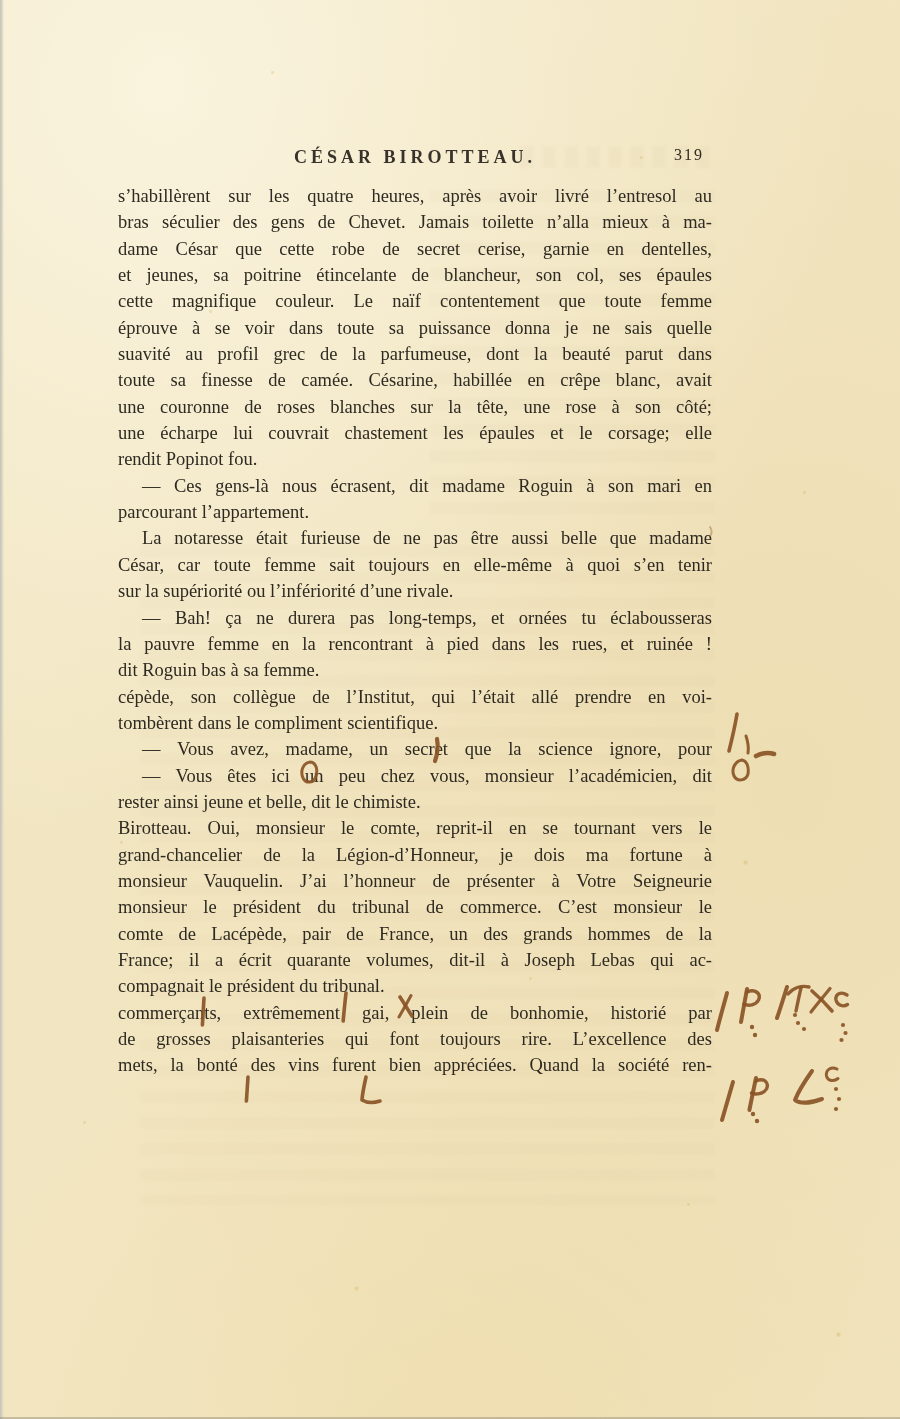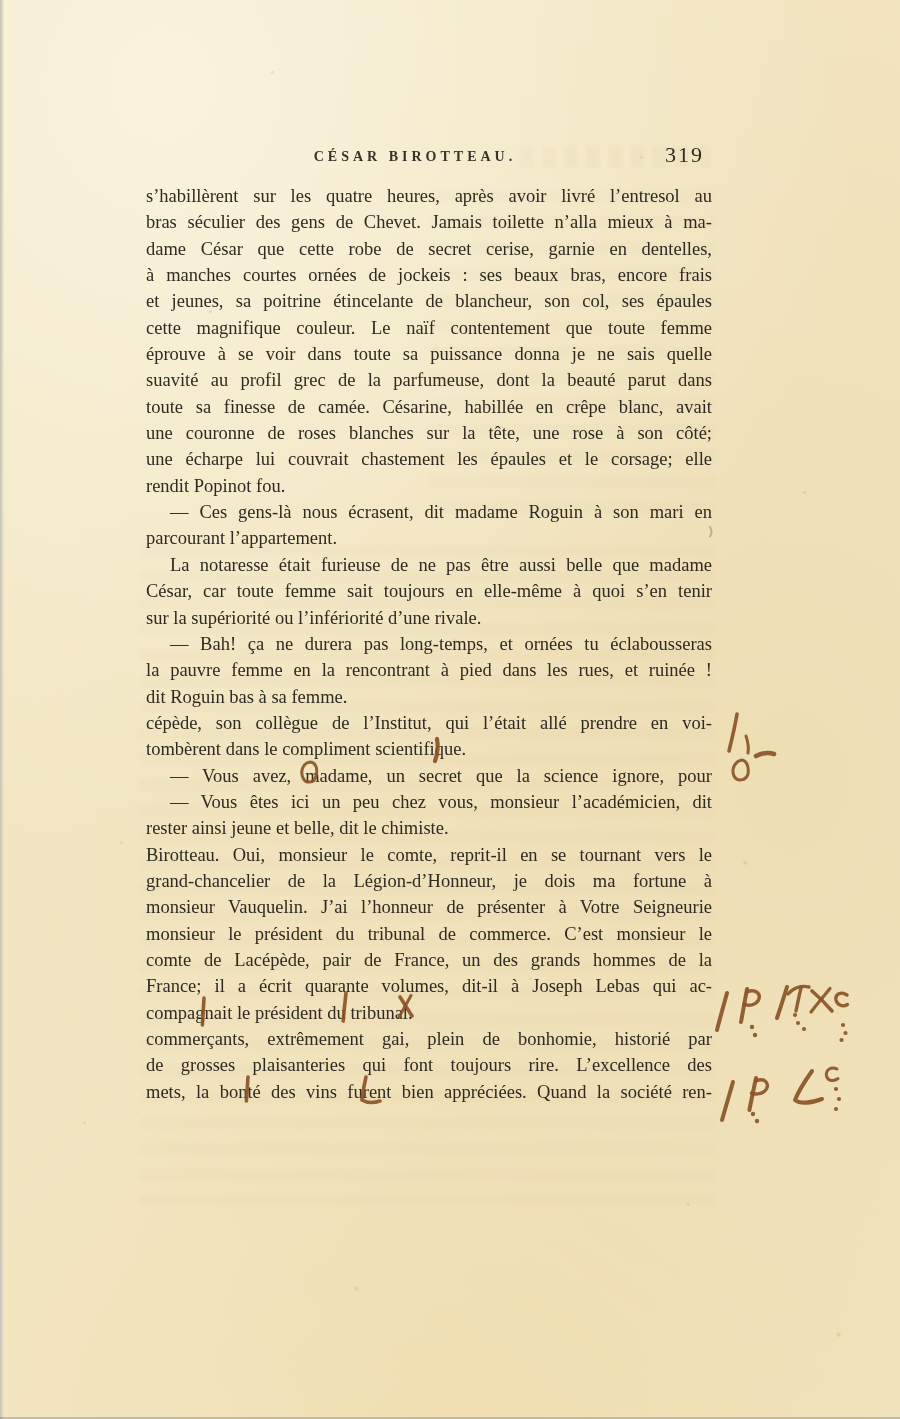--- a/index.html
+++ b/index.html
@@ -28,32 +28,32 @@
       530px 978px 0 1px rgba(214,180,96,.28), 838px 1334px 0 1.5px rgba(208,170,86,.33);
   }
   .ghost{position:absolute;filter:blur(1.6px);opacity:.5;pointer-events:none;
     background:repeating-linear-gradient(180deg, rgba(150,128,78,.055) 0 12px, rgba(150,128,78,0) 12px 26px);}
   .g1{left:430px;top:190px;width:285px;height:330px;}
   .g2{left:140px;top:545px;width:575px;height:660px;opacity:.45;}
   .g3{left:520px;top:146px;width:190px;height:22px;background:repeating-linear-gradient(90deg, rgba(150,128,78,.08) 0 14px, rgba(150,128,78,0) 14px 22px);}
   .header{position:absolute;left:118px;top:144px;width:594px;height:26px;}
   .running-title{
     display:block;text-align:center;font-weight:bold;
-    font-size:14px;letter-spacing:4px;color:#38322a;line-height:26px;
+    font-size:18px;letter-spacing:4px;color:#38322a;line-height:26px;
   }
   .page-number{
-    position:absolute;right:8px;top:-2px;font-size:22px;letter-spacing:2px;color:#2f2a22;line-height:26px;text-align:right;
+    position:absolute;right:8px;top:-2px;font-size:16px;letter-spacing:2px;color:#2f2a22;line-height:26px;text-align:right;
   }
   .text-block{
     position:absolute;left:118px;top:183px;width:594px;
     font-size:18.5px;color:#2e2a21;
   }
   .line{
     height:26.35px;line-height:26.35px;overflow:hidden;
-    text-align:justify;text-align-last:justify;margin-left:28px;
+    text-align:justify;text-align-last:justify;
   }
   .line.noj{text-align-last:left;}
   .line.indent{padding-left:24px;}
   svg.marks{position:absolute;left:0;top:0;pointer-events:none;}
   svg.marks path{fill:none;stroke:#8a5426;stroke-linecap:round;stroke-linejoin:round;opacity:.92;}
   svg.marks circle{fill:#8a5426;opacity:.92;}
   .edge-left{position:absolute;left:0;top:0;bottom:0;width:4px;
     background:linear-gradient(90deg,#c3c2ba 0,#dcd6c0 55%,rgba(220,214,192,0) 100%);}
   .edge-bottom{position:absolute;left:0;right:0;bottom:0;height:2px;background:rgba(128,122,105,.38);}
 </style>
@@ -68,21 +68,20 @@
 
   <div class="header">
     <span class="running-title">CÉSAR BIROTTEAU.</span>
     <span class="page-number">319</span>
   </div>
 
   <div class="text-block">
       <div class="line">s’habillèrent sur les quatre heures, après avoir livré l’entresol au</div>
       <div class="line">bras séculier des gens de Chevet. Jamais toilette n’alla mieux à ma-</div>
       <div class="line">dame César que cette robe de secret cerise, garnie en dentelles,</div>
-      <div class="line">à manches courtes ornées de jockeis : ses beaux bras, encore frais</div>
       <div class="line">et jeunes, sa poitrine étincelante de blancheur, son col, ses épaules</div>
       <div class="line">cette magnifique couleur. Le naïf contentement que toute femme</div>
       <div class="line">éprouve à se voir dans toute sa puissance donna je ne sais quelle</div>
       <div class="line">suavité au profil grec de la parfumeuse, dont la beauté parut dans</div>
       <div class="line">toute sa finesse de camée. Césarine, habillée en crêpe blanc, avait</div>
       <div class="line">une couronne de roses blanches sur la tête, une rose à son côté;</div>
       <div class="line">une écharpe lui couvrait chastement les épaules et le corsage; elle</div>
       <div class="line noj">rendit Popinot fou.</div>
       <div class="line indent">— Ces gens-là nous écrasent, dit madame Roguin à son mari en</div>
       <div class="line noj">parcourant l’appartement.</div>

